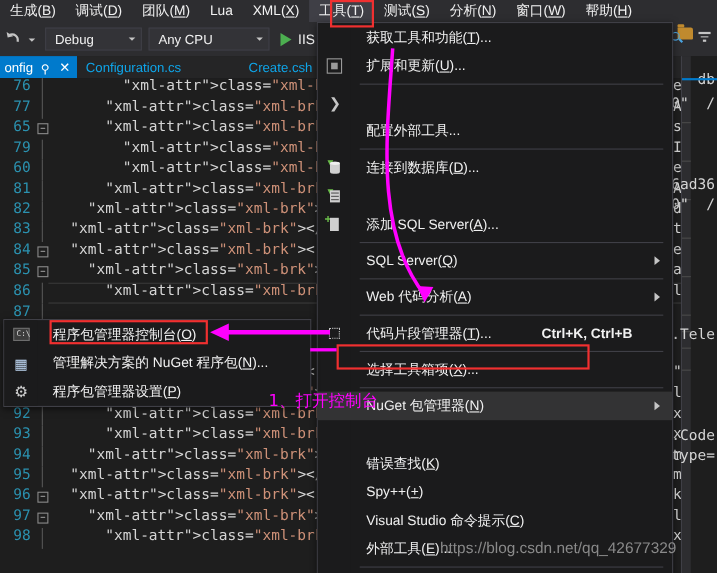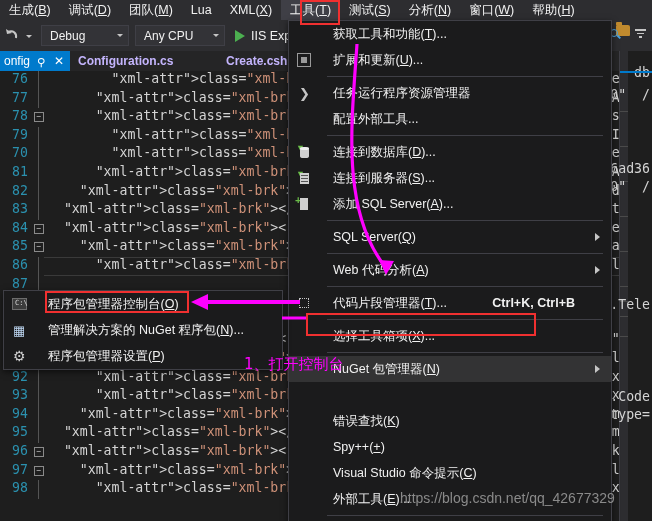--- a/index.html
+++ b/index.html
@@ -70,21 +70,21 @@
   
   .tabstrip {
     position:absolute; left:0; top:51px; width:652px; height:20px;
     background:#252526;
   }
   .tab {
     position:absolute; top:0; height:20px; display:flex; align-items:center;
     font-size:12px; white-space:nowrap;
   }
   .tab.sel { background:#007acc; color:#ffffff; }
-  .tab.unsel { color:#c4b5fd;font-weight:bold; }
+  .tab.unsel { color:#0ea5e9; }
   .tab .tl { padding: 0 4px; }
   .tab .pin { width:12px; height:12px; position:relative; margin:0 3px; }
   .pin-glyph { color:#fff; font-size:11px; line-height:12px; }
   .tab .cls { color:#fff; font-size:12px; margin:0 6px 0 2px; }
 
   
   .editor { position:absolute; left:0; top:71px; width:620px; height:450px; background:#1e1e1e; }
   .code-row { position:absolute; left:0; height:18.6px; width:620px; white-space:pre;
     font-family:"DejaVu Sans Mono","Liberation Mono",monospace; font-size:13.2px; }
   .gutter-num { position:absolute; left:0px; width:28px; text-align:right; color:#2b91af; }
@@ -188,21 +188,21 @@
     </div>
     <div class="tb-caret">
         <div class="caret-glyph"></div>
       </div>
 
     <div class="tb-combo" style="width:88px;">
       <span class="lbl">Debug</span>
       <span class="cb-caret"></span>
     </div>
 
-    <div class="tb-combo" style="width:90px;">
+    <div class="tb-combo" style="width:110px;">
       <span class="lbl">Any CPU</span>
       <span class="cb-caret"></span>
     </div>
 
     <div class="tb-run">
       <span class="tri"></span>
       <span class="rl">IIS Exp</span>
     </div>
   </div>
 
@@ -228,23 +228,23 @@
       <span class="tl">Configuration.cs</span>
     </div>
     <div class="tab unsel" style="left:222px;">
       <span class="tl">Create.csh</span>
     </div>
   </div>
 
   <div class="editor" id="editor">
       <div class="code-row" style="top: 0px;"><span class="gutter-num">76</span><span class="fold-bar"></span><span class="code-text">        <span <span="" class="&lt;span">"xml-attr"</span>&gt;class=<span class="xml-val">"xml-brk"</span>&gt;&lt;<span <span="" class="&lt;span">"xml-attr"</span>&gt;class=<span class="xml-val">"xml-tag"</span>&gt;bindingRedirect oldVer</span></div>
       <div class="code-row" style="top: 18.6px;"><span class="gutter-num">77</span><span class="fold-bar"></span><span class="code-text">      <span <span="" class="&lt;span">"xml-attr"</span>&gt;class=<span class="xml-val">"xml-brk"</span>&gt;&lt;/<span <span="" class="&lt;span">"xml-attr"</span>&gt;class=<span class="xml-val">"xml-tag"</span>&gt;dependentAssembly&gt;class=&gt;&gt;</span></div>
-      <div class="code-row" style="top: 37.2px;"><span class="gutter-num">78</span><span class="fold">−</span><span class="code-text">      <span <span="" class="&lt;span">"xml-attr"</span>&gt;class=<span class="xml-val">"xml-brk"</span>&gt;&lt;<span <span="" class="&lt;span">"xml-attr"</span>&gt;class=<span class="xml-val">"xml-tag"</span>&gt;dependentAssembly&gt;class=&gt;&gt;</span></div>
+      <div class="code-row" style="top: 37.2px;"><span class="gutter-num">65</span><span class="fold">−</span><span class="code-text">      <span <span="" class="&lt;span">"xml-attr"</span>&gt;class=<span class="xml-val">"xml-brk"</span>&gt;&lt;<span <span="" class="&lt;span">"xml-attr"</span>&gt;class=<span class="xml-val">"xml-tag"</span>&gt;dependentAssembly&gt;class=&gt;&gt;</span></div>
       <div class="code-row" style="top: 55.8px;"><span class="gutter-num">79</span><span class="fold-bar"></span><span class="code-text">        <span <span="" class="&lt;span">"xml-attr"</span>&gt;class=<span class="xml-val">"xml-brk"</span>&gt;&lt;<span <span="" class="&lt;span">"xml-attr"</span>&gt;class=<span class="xml-val">"xml-tag"</span>&gt;assemblyIdentity &gt;name=</span></div>
-      <div class="code-row" style="top: 74.4px;"><span class="gutter-num">70</span><span class="fold-bar"></span><span class="code-text">        <span <span="" class="&lt;span">"xml-attr"</span>&gt;class=<span class="xml-val">"xml-brk"</span>&gt;&lt;<span <span="" class="&lt;span">"xml-attr"</span>&gt;class=<span class="xml-val">"xml-tag"</span>&gt;bindingRedirect oldVer</span></div>
+      <div class="code-row" style="top: 74.4px;"><span class="gutter-num">60</span><span class="fold-bar"></span><span class="code-text">        <span <span="" class="&lt;span">"xml-attr"</span>&gt;class=<span class="xml-val">"xml-brk"</span>&gt;&lt;<span <span="" class="&lt;span">"xml-attr"</span>&gt;class=<span class="xml-val">"xml-tag"</span>&gt;bindingRedirect oldVer</span></div>
       <div class="code-row" style="top: 93px;"><span class="gutter-num">81</span><span class="fold-bar"></span><span class="code-text">      <span <span="" class="&lt;span">"xml-attr"</span>&gt;class=<span class="xml-val">"xml-brk"</span>&gt;&lt;/<span <span="" class="&lt;span">"xml-attr"</span>&gt;class=<span class="xml-val">"xml-tag"</span>&gt;dependentAssembly&gt;class=&gt;&gt;</span></div>
       <div class="code-row" style="top: 111.6px;"><span class="gutter-num">82</span><span class="fold-bar"></span><span class="code-text">    <span <span="" class="&lt;span">"xml-attr"</span>&gt;class=<span class="xml-val">"xml-brk"</span>&gt;&lt;/<span <span="" class="&lt;span">"xml-attr"</span>&gt;class=<span class="xml-val">"xml-tag"</span>&gt;assemblyBinding<span <span="" class="&lt;span">"xml-attr"</span>&gt;class=&gt;&gt;</span></div>
       <div class="code-row" style="top: 130.2px;"><span class="gutter-num">83</span><span class="fold-bar"></span><span class="code-text">  <span <span="" class="&lt;span">"xml-attr"</span>&gt;class=<span class="xml-val">"xml-brk"</span>&gt;&lt;/<span <span="" class="&lt;span">"xml-attr"</span>&gt;class=<span class="xml-val">"xml-tag"</span>&gt;runtime<span <span="" class="&lt;span">"xml-attr"</span>&gt;class=&gt;&gt;</span></div>
       <div class="code-row" style="top: 148.8px;"><span class="gutter-num">84</span><span class="fold">−</span><span class="code-text">  <span <span="" class="&lt;span">"xml-attr"</span>&gt;class=<span class="xml-val">"xml-brk"</span>&gt;&lt;<span <span="" class="&lt;span">"xml-attr"</span>&gt;class=<span class="xml-val">"xml-tag"</span>&gt;system.webServer<span <span="" class="&lt;span">"xml-attr"</span>&gt;class=&gt;&gt;</span></div>
       <div class="code-row" style="top: 167.4px;"><span class="gutter-num">85</span><span class="fold">−</span><span class="code-text">    <span <span="" class="&lt;span">"xml-attr"</span>&gt;class=<span class="xml-val">"xml-brk"</span>&gt;&lt;<span <span="" class="&lt;span">"xml-attr"</span>&gt;class=<span class="xml-val">"xml-tag"</span>&gt;modules<span <span="" class="&lt;span">"xml-attr"</span>&gt;class=&gt;&gt;</span></div>
       <div class="code-row" style="top: 186px;"><span class="gutter-num">86</span><span class="fold-bar"></span><span class="code-text">      <span <span="" class="&lt;span">"xml-attr"</span>&gt;class=<span class="xml-val">"xml-brk"</span>&gt;&lt;<span <span="" class="&lt;span">"xml-attr"</span>&gt;class=<span class="xml-val">"xml-tag"</span>&gt;remove <span class="&lt;span">"xml-attr"</span>&gt;name=</span></div>
       <div class="code-row" style="top: 204.6px;"><span class="gutter-num">87</span><span class="fold-bar"></span><span class="code-text"></span></div>
       <div class="code-row" style="top: 223.2px;"><span class="gutter-num">88</span><span class="fold-bar"></span><span class="code-text"></span></div>
       <div class="code-row" style="top: 241.8px;"><span class="gutter-num">89</span><span class="fold-bar"></span><span class="code-text"></span></div>
       <div class="code-row" style="top: 260.4px;"><span class="gutter-num">90</span><span class="fold">−</span><span class="code-text">  <span <span="" class="&lt;span">"xml-attr"</span>&gt;class=<span class="xml-val">"xml-brk"</span>&gt;&lt;<span <span="" class="&lt;span">"xml-attr"</span>&gt;class=<span class="xml-val">"xml-tag"</span>&gt;system.codedom<span <span="" class="&lt;span">"xml-attr"</span>&gt;class=&gt;&gt;</span></div>
@@ -293,21 +293,20 @@
           <span class="mi-icon">
             <span class="ic-ext"></span>
           </span>
           <span class="mi-label">扩展和更新(<span class="u">U</span>)...</span>
         </div>
         <div class="menu-sep"></div>
         <div class="menu-item">
           <span class="mi-icon">
             <span class="ic-chev">❯</span>
           </span>
-          <span class="mi-label">任务运行程序资源管理器</span>
         </div>
         <div class="menu-item">
           <span class="mi-icon"></span>
           <span class="mi-label">配置外部工具...</span>
         </div>
         <div class="menu-sep"></div>
         <div class="menu-item">
           <span class="mi-icon">
             <span class="ic-plug">▼</span>
             <span class="ic-db"></span>
@@ -316,21 +315,20 @@
         </div>
         <div class="menu-item">
           <span class="mi-icon">
             <span class="ic-plug">▼</span>
             <span class="ic-srv">
               <i></i>
               <i></i>
               <i></i>
             </span>
           </span>
-          <span class="mi-label">连接到服务器(<span class="u">S</span>)...</span>
         </div>
         <div class="menu-item">
           <span class="mi-icon">
             <span class="ic-plus">+</span>
             <span class="ic-sqladd"></span>
           </span>
           <span class="mi-label">添加 SQL Server(<span class="u">A</span>)...</span>
         </div>
         <div class="menu-sep"></div>
         <div class="menu-item">

